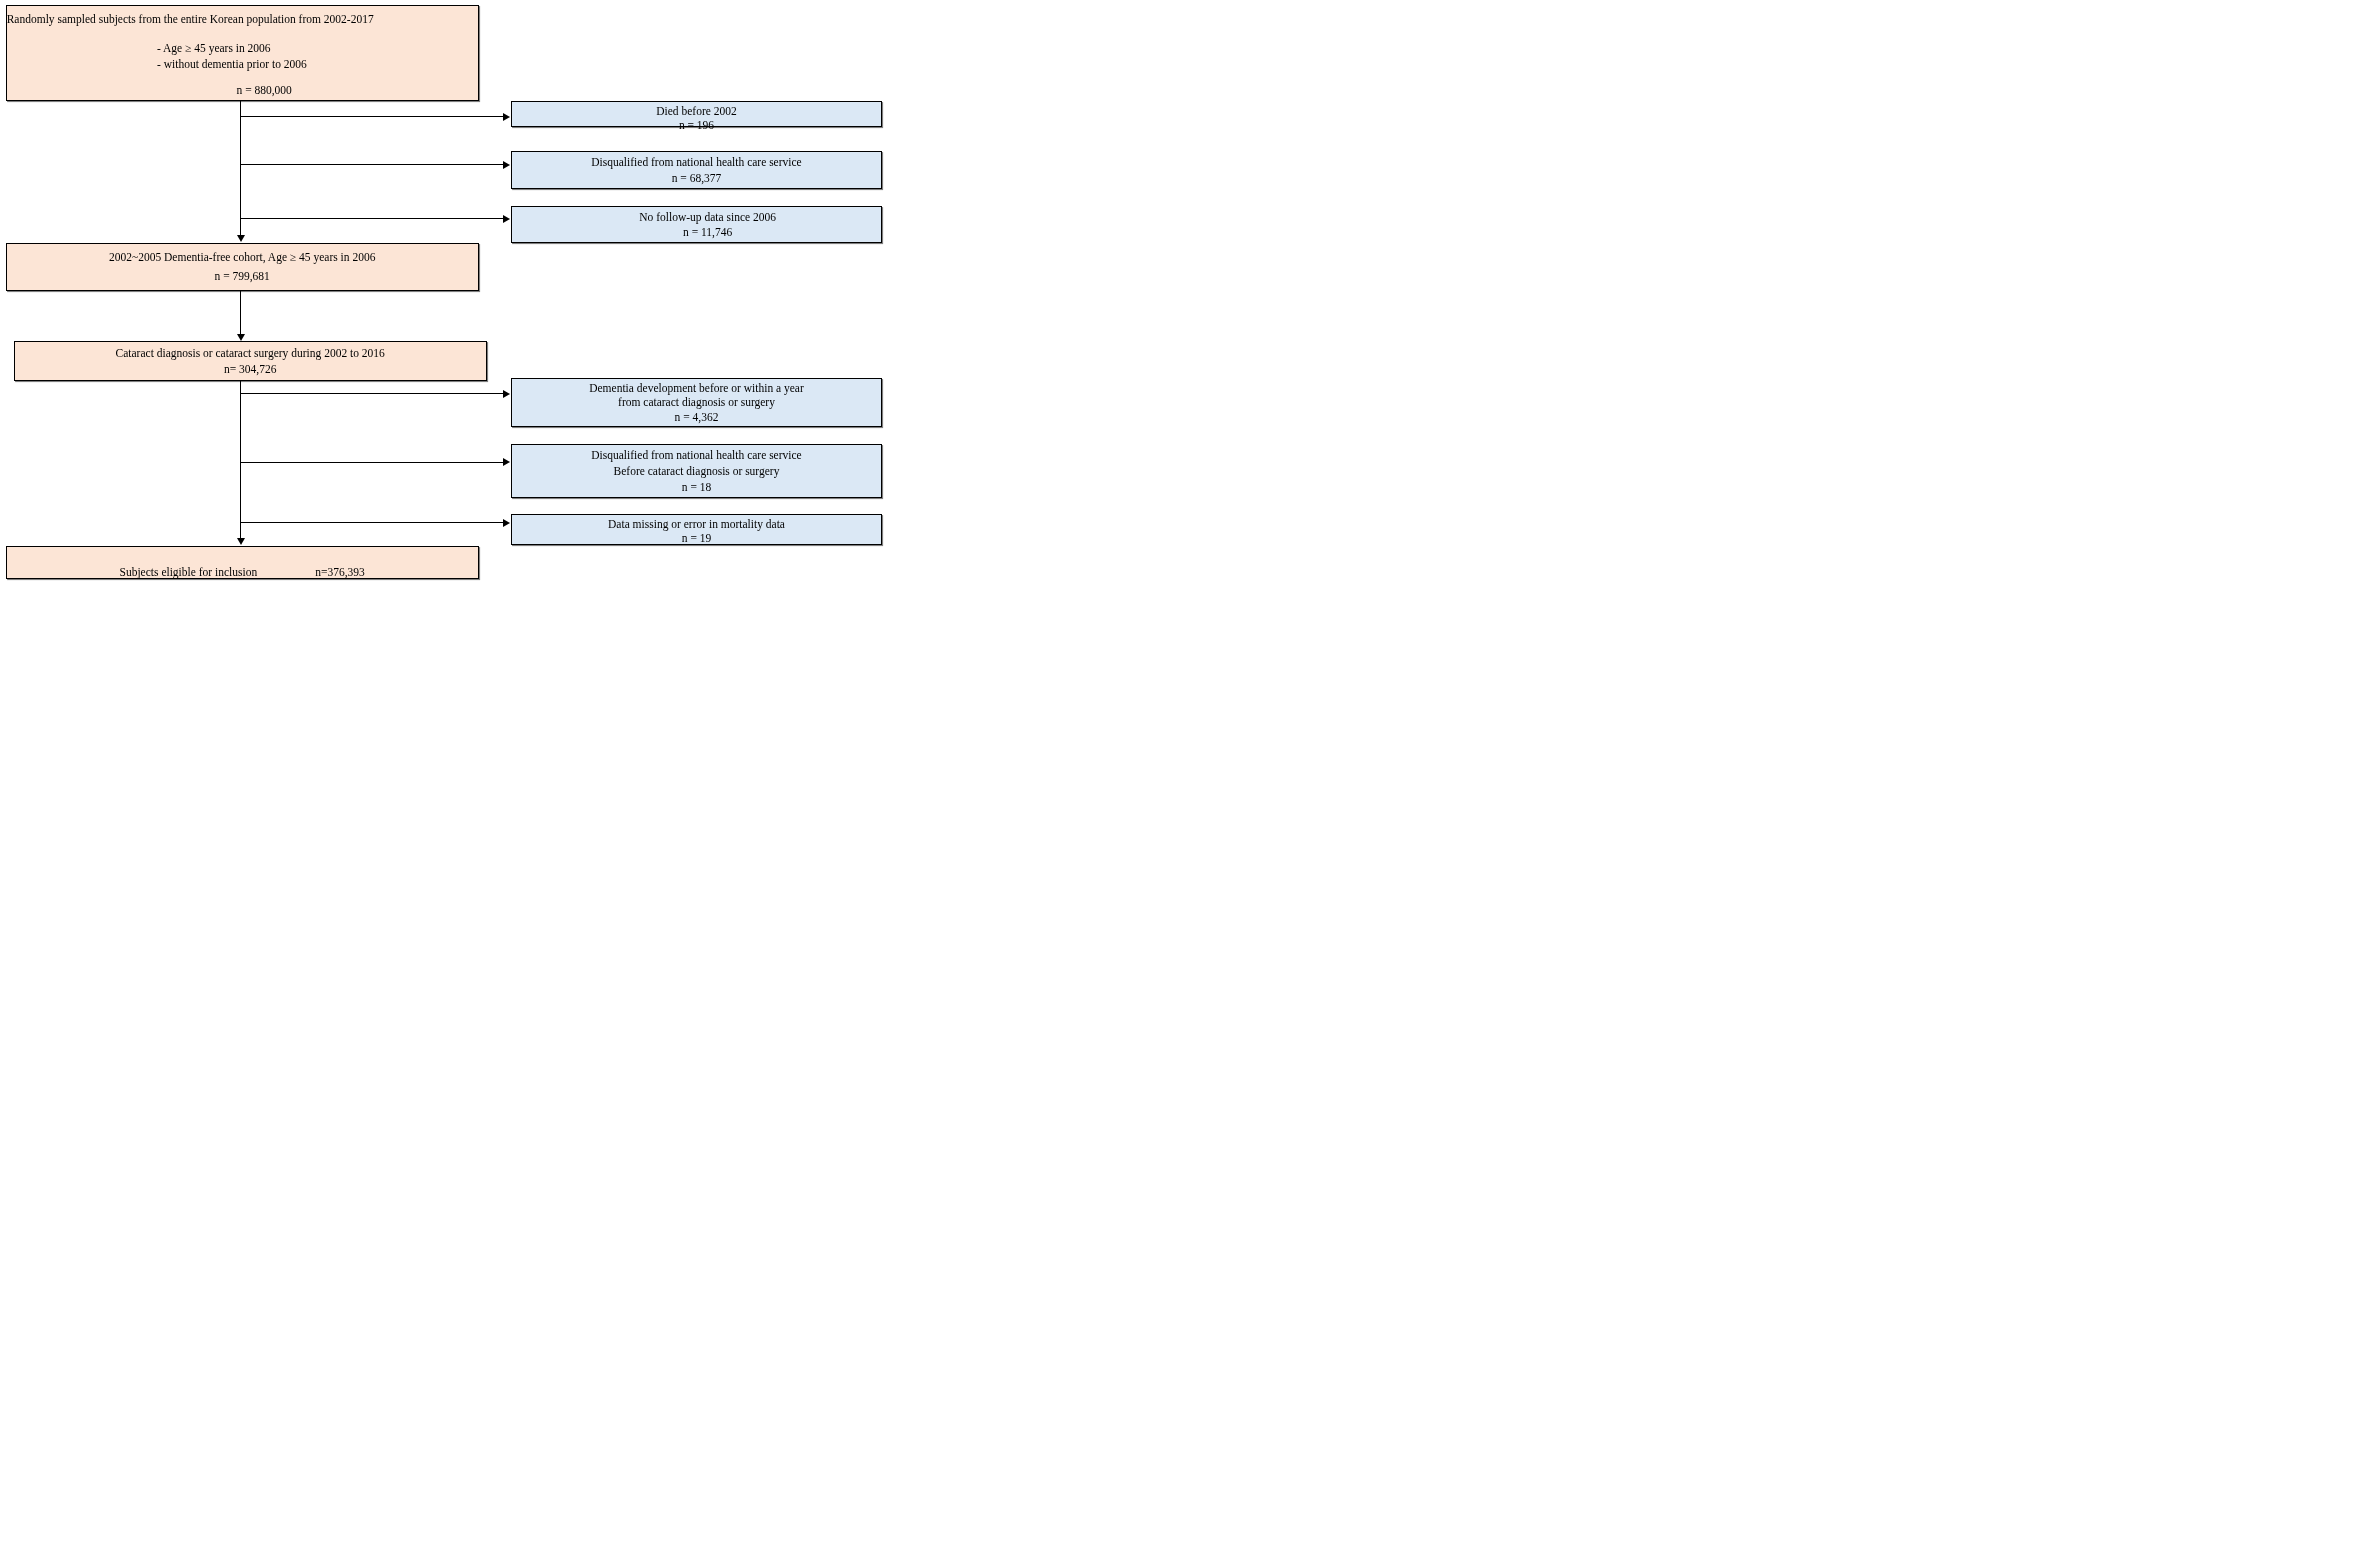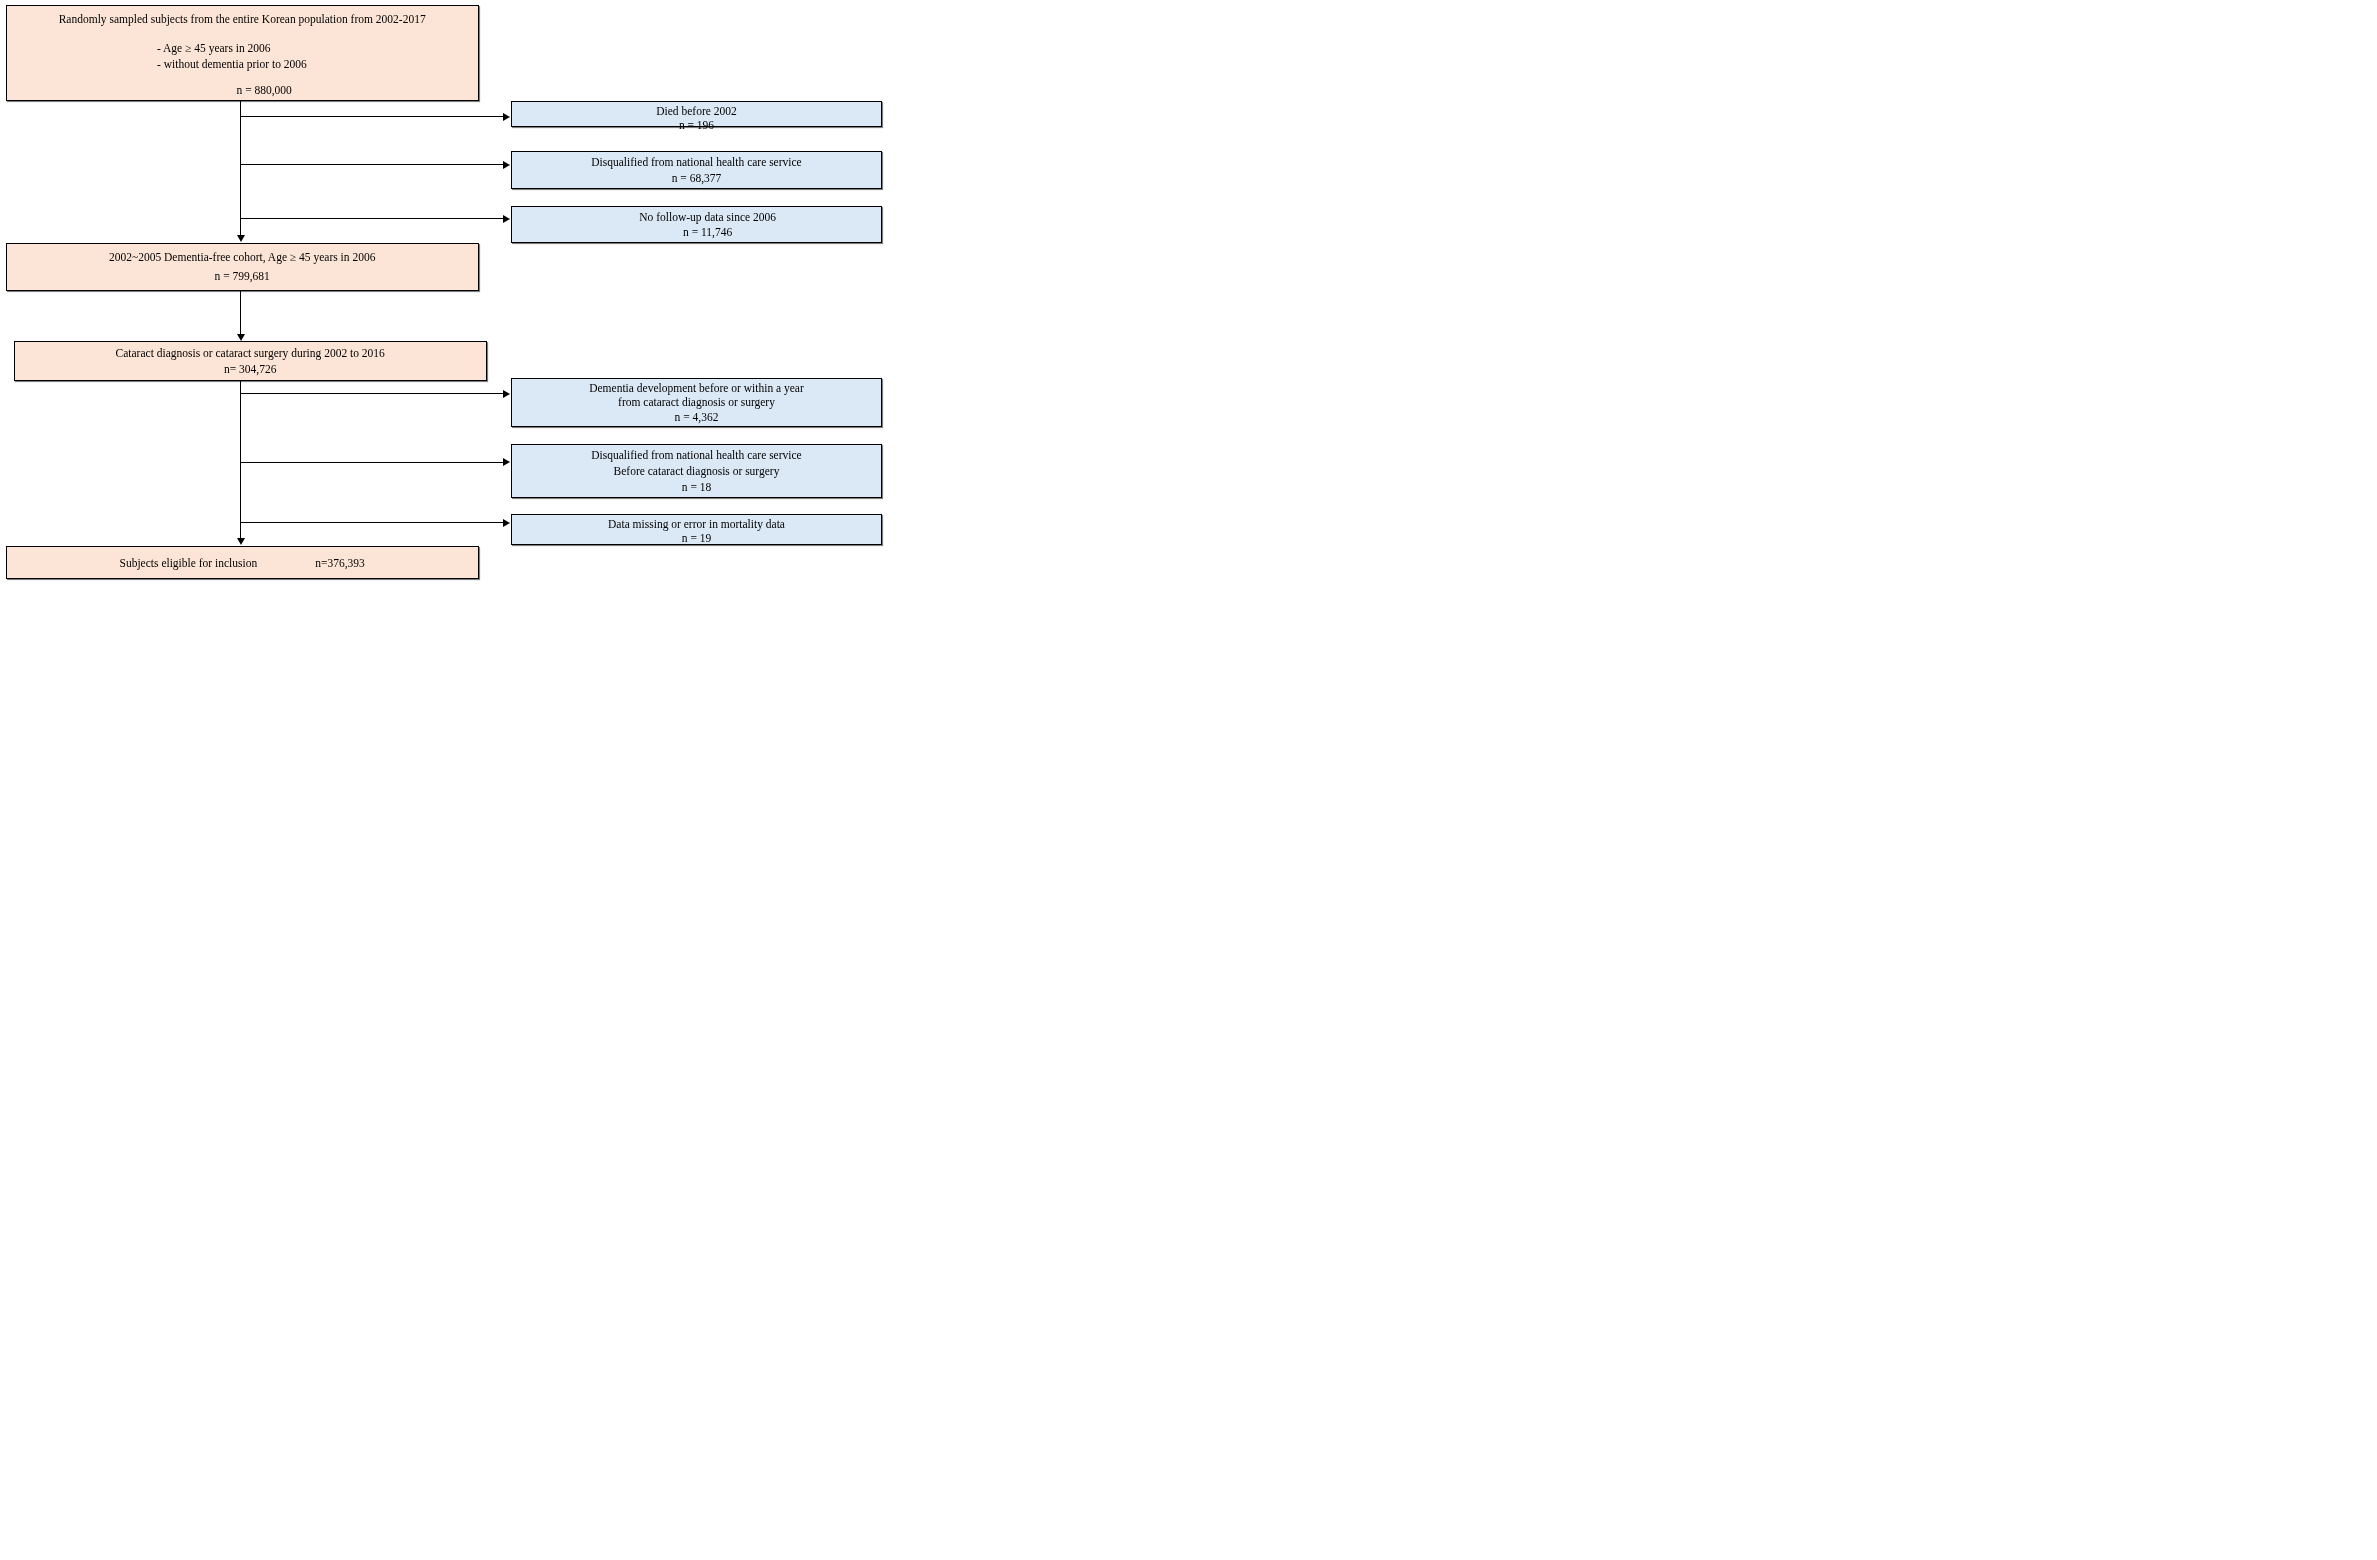--- a/index.html
+++ b/index.html
@@ -17,29 +17,29 @@
     border:1.1px solid var(--line-color,#000);
     box-shadow:1.1px 1.1px 0 rgba(0,0,0,0.5);
   }
   .main{background:var(--main-box-fill,#fce5d6);}
   .excl{background:var(--exclusion-box-fill,#dbe8f5);}
   .col{
     display:flex;flex-direction:column;
     justify-content:space-evenly;align-items:center;
     text-align:center;padding:1.7px 5.7px;line-height:1.25;
   }
-  .row{display:flex;align-items:center;justify-content:center;gap:36px;}
+  .row{display:flex;align-items:flex-end;justify-content:center;gap:36px;}
 
   
   #box-population{left:5.7px;top:4.6px;width:473px;height:96px;}
   #box-cohort{left:5.7px;top:243px;width:473px;height:48px;}
   #box-cataract{left:5.7px;top:341px;width:473px;height:40px;margin-left:8px;}
   #box-eligible{left:5.7px;top:546px;width:473px;height:33px;}
 
-  .pop-title{position:absolute;top:7.4px;left:0;right:0;text-align:center;}
+  .pop-title{position:absolute;top:7.4px;left:0;right:0;text-align:left;}
   .pop-criteria{
     position:absolute;top:34px;left:50%;
     transform:translateX(calc(-50% - 10.3px));
     text-align:left;line-height:16.6px;white-space:nowrap;
   }
   .pop-n{position:absolute;bottom:4px;left:0;right:0;text-align:center;margin-left:44px;}
   .eligible-n{margin-left:22px;}
 
   
   #excl-died{left:511px;top:101px;width:371px;height:26px;}

